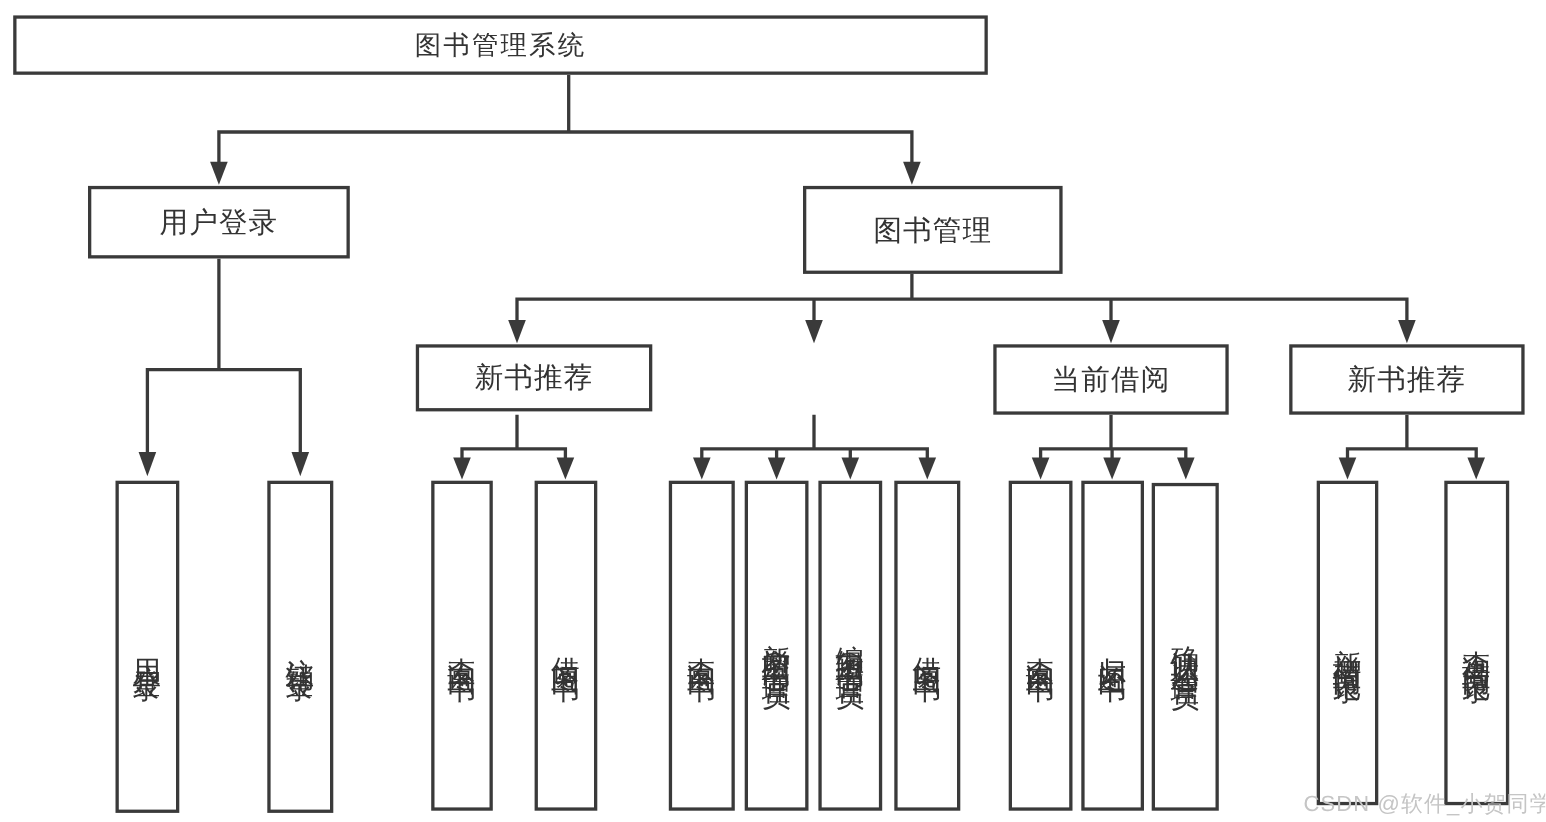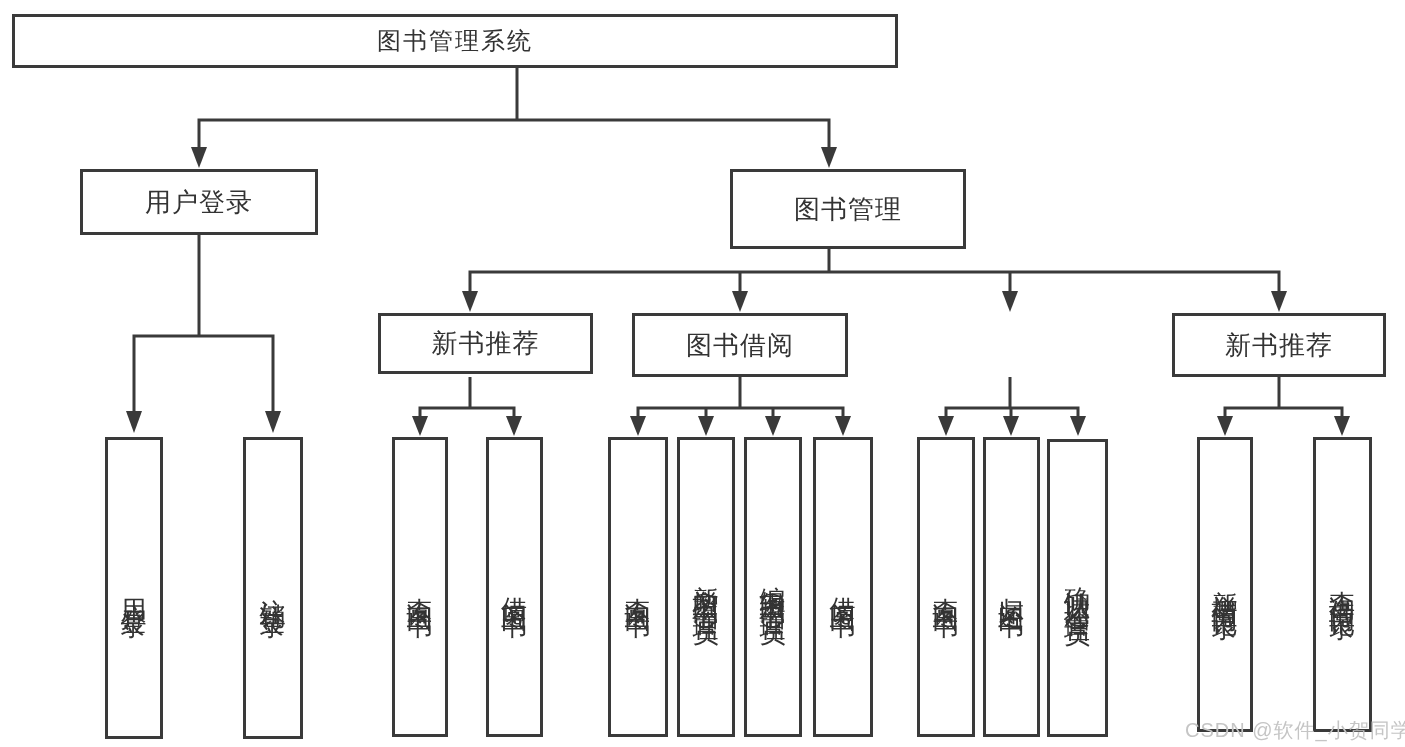--- a/index.html
+++ b/index.html
@@ -102,22 +102,22 @@
   <div class="box" style="left:80px;top:169px;width:238px;height:66px">
     <span class="lbl">用户登录</span>
   </div>
   <div class="box" style="left:730px;top:169px;width:236px;height:80px">
     <span class="lbl">图书管理</span>
   </div>
 
   <div class="box" style="left:378px;top:313px;width:215px;height:61px">
     <span class="lbl">新书推荐</span>
   </div>
-  <div class="box" style="left:632px;top:313px;width:216px;height:64px">
-    <span class="lbl">图书借阅</span>
+  <div class="box" style="left:903px;top:313px;width:214px;height:64px">
+    <span class="lbl">当前借阅</span>
   </div>
   <div class="box" style="left:1172px;top:313px;width:214px;height:64px">
     <span class="lbl">新书推荐</span>
   </div>
 
   <div class="box v" style="left:105px;top:437px;width:58px;height:302px">
     <span class="lbl">用户登录</span>
   </div>
   <div class="box v" style="left:243px;top:437px;width:60px;height:302px">
     <span class="lbl">注销登录</span>

